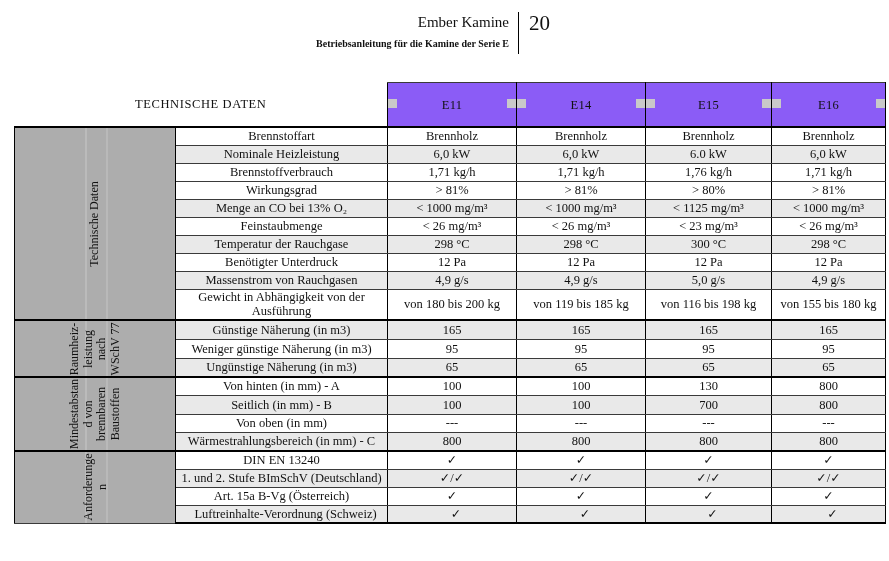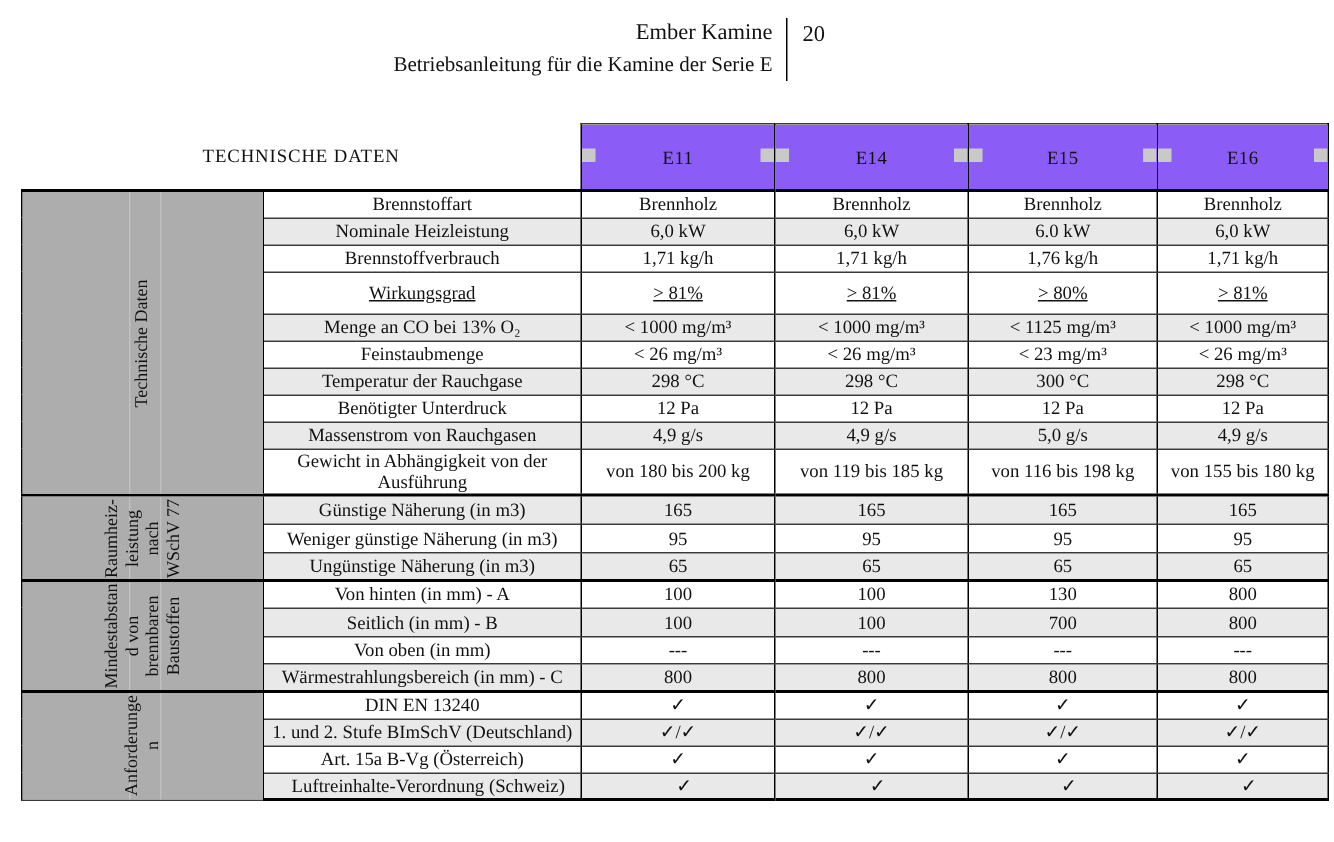--- a/index.html
+++ b/index.html
@@ -5,23 +5,23 @@
   html,body{margin:0;padding:0;}
   body{
     width:889px;height:561px;position:relative;background:#ffffff;
     font-family:"Liberation Serif","DejaVu Serif",serif;color:#111;
     overflow:hidden;
   }
   
   .page-header{position:absolute;top:12px;right:339px;display:flex;align-items:stretch;}
   .ph-left{text-align:right;padding-right:9px;}
   .ph-brand{font-size:15px;line-height:20px;}
-  .ph-title{font-size:14px;font-weight:normal;line-height:20px;margin-top:2px;white-space:nowrap;}
+  .ph-title{font-size:10px;font-weight:bold;line-height:20px;margin-top:2px;white-space:nowrap;}
   .ph-bar{width:1px;background:#000;}
-  .ph-num{padding-left:10px;font-size:15px;line-height:20px;padding-top:1px;}
+  .ph-num{padding-left:10px;font-size:21px;line-height:20px;padding-top:1px;}
 
   
   table.tech{
     position:absolute;left:14px;top:82px;width:871px;
     border-collapse:collapse;table-layout:fixed;
   }
   table.tech td{
     border:1px solid #3a3a3a;border-left-color:#000;border-right-color:#000;
     vertical-align:middle;text-align:center;font-size:12.5px;line-height:14px;
     padding:0 2px;overflow:hidden;
@@ -112,21 +112,21 @@
         <td class="val shade">6.0 kW</td>
         <td class="val shade">6,0 kW</td>
       </tr>
       <tr style="height: 18px;">
         <td class="attr">Brennstoffverbrauch</td>
         <td class="val">1,71 kg/h</td>
         <td class="val">1,71 kg/h</td>
         <td class="val">1,76 kg/h</td>
         <td class="val">1,71 kg/h</td>
       </tr>
-      <tr style="height: 28px; text-decoration: underline;">
+      <tr style="height: 18px;">
         <td class="attr">Wirkungsgrad</td>
         <td class="val">&gt; 81%</td>
         <td class="val">&gt; 81%</td>
         <td class="val">&gt; 80%</td>
         <td class="val">&gt; 81%</td>
       </tr>
       <tr style="height: 18px;">
         <td class="attr shade">Menge an CO bei 13% O₂</td>
         <td class="val shade">&lt; 1000 mg/m³</td>
         <td class="val shade">&lt; 1000 mg/m³</td>

